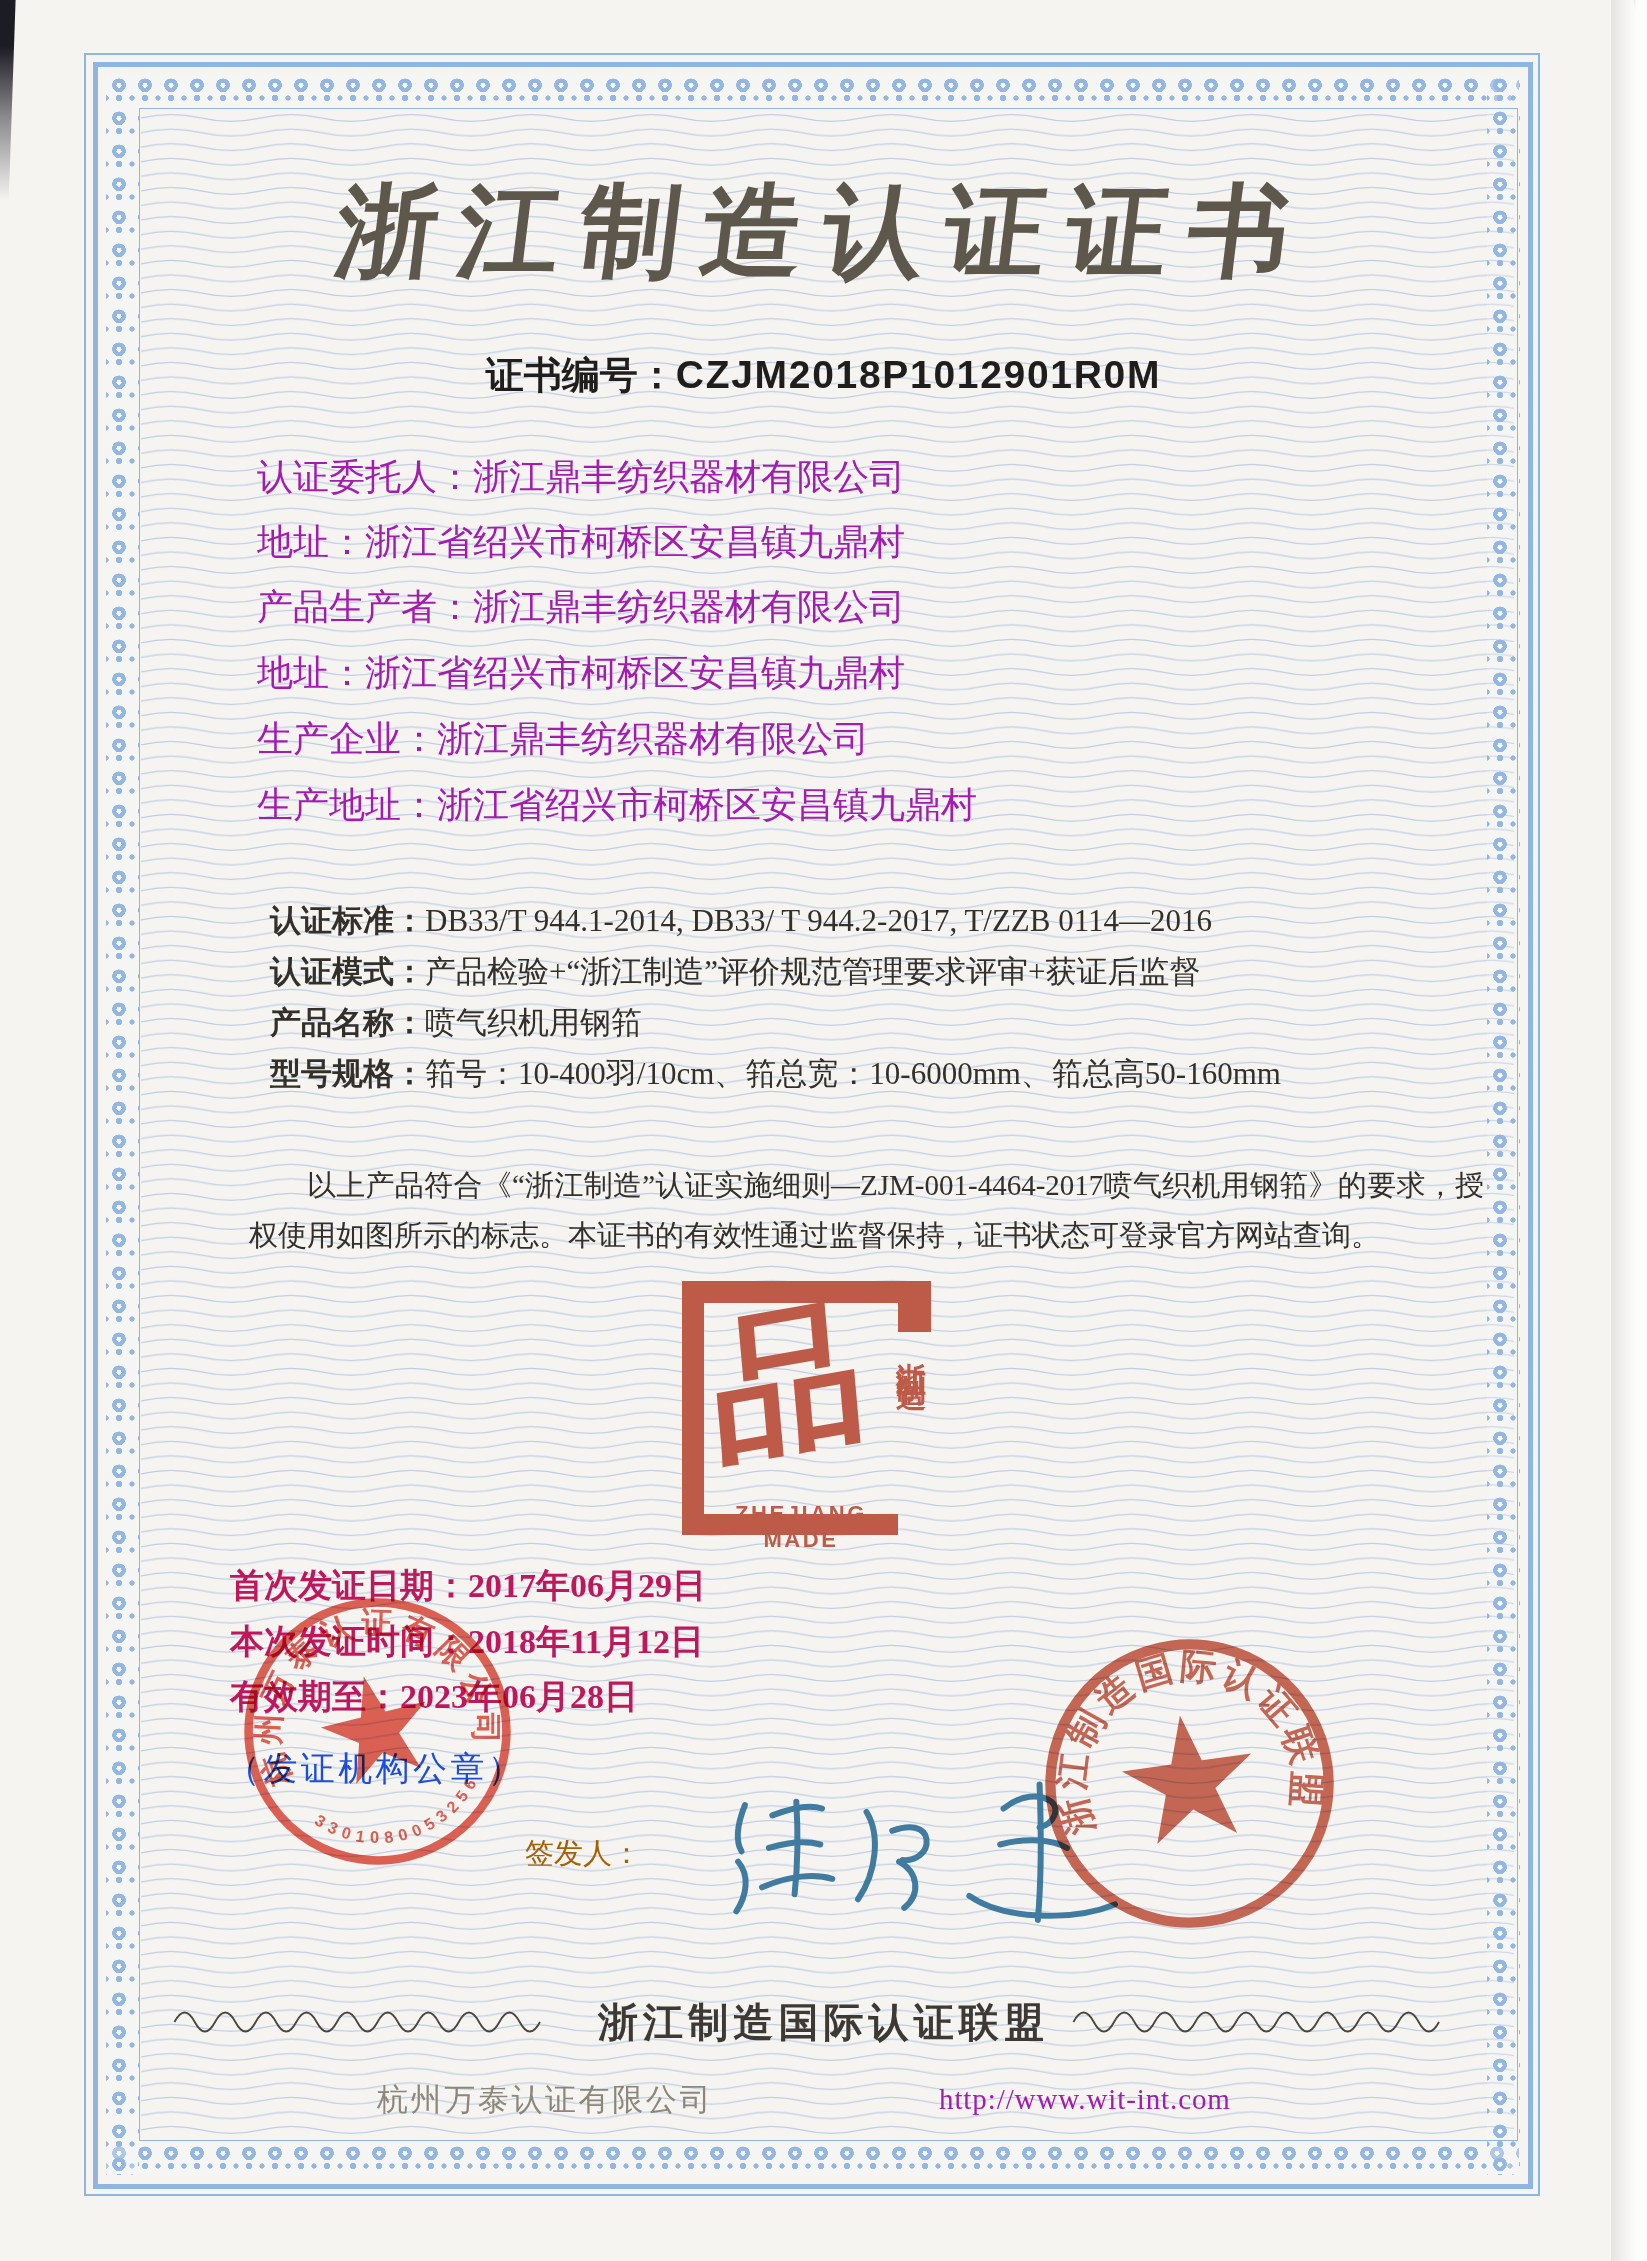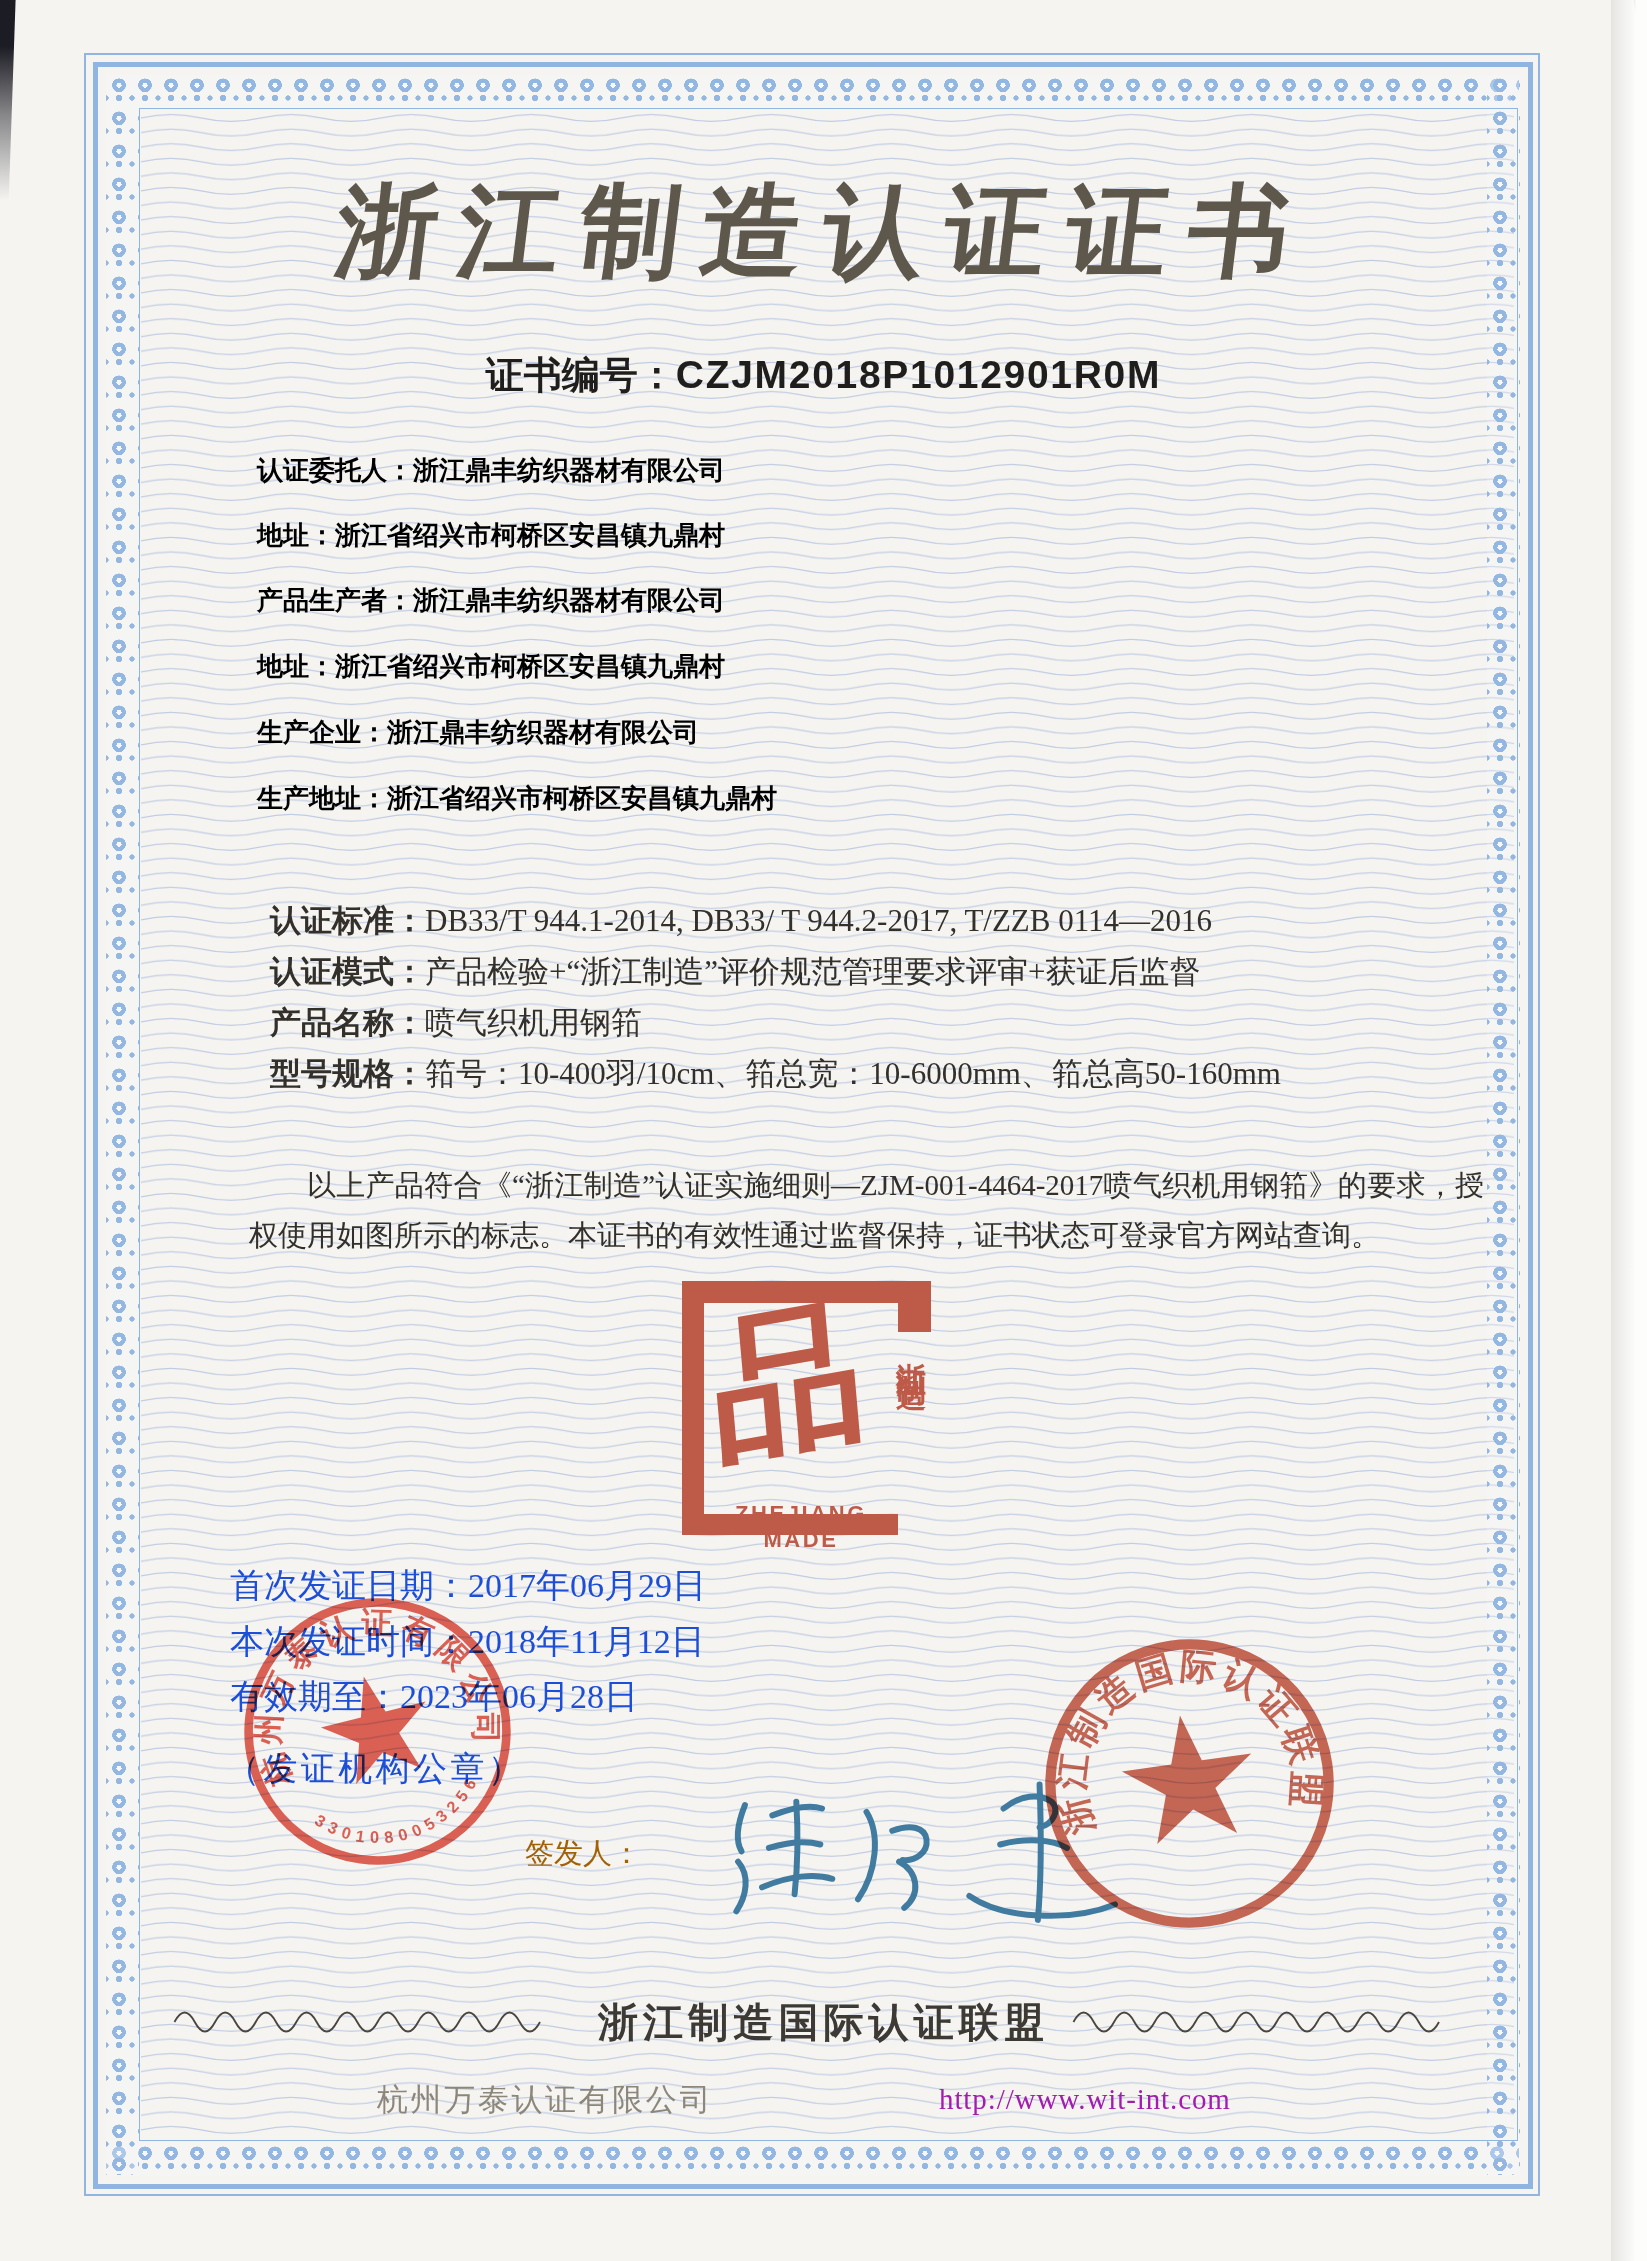--- a/index.html
+++ b/index.html
@@ -30,41 +30,41 @@
   .band-left{left:106px;top:75px;width:33px;height:2100px;}
   .band-right{left:1487px;top:75px;width:33px;height:2100px;}
   .frame-inner{left:139px;top:108px;width:1377px;height:2031px;border:1.7px solid #8fb5e0;}
   
   .title{left:0;right:0;top:165px;text-align:center;font-family:"DejaVu Serif",serif;
      font-size:101px;font-weight:bold;letter-spacing:20.6px;color:#5e574c;
      transform:skewX(-7deg);}
   .certno{left:0;right:0;top:350px;text-align:center;color:#1f1e1c;}
   .certno .lbl{font-size:38px;font-weight:bold;}
   .certno .val{font-family:"Liberation Sans",sans-serif;font-size:39px;font-weight:bold;letter-spacing:1.7px;}
-  .inforow{left:257px;font-size:26px;font-weight:bold;color:#000000;white-space:nowrap;}
+  .inforow{left:257px;font-size:36px;font-weight:normal;color:#a21caf;white-space:nowrap;}
   .specrow{left:250px;font-size:31px;color:#33302b;white-space:nowrap;margin-left:20px;}
   .specrow .lbl{font-weight:bold;}
   .statement{left:249px;top:1131px;width:1235px;font-size:29px;line-height:50px;
      color:#33302b;text-align:justify;text-indent:58px;}
   
   .logo{left:682px;top:1281px;width:250px;height:254px;}
   .logo .bar{position:absolute;background:#bd5a48;}
   .logo .bar-top{left:0;top:0;width:249px;height:22px;}
   .logo .bar-stub{left:216px;top:22px;width:33px;height:29px;}
   .logo .bar-left{left:0;top:0;width:22px;height:254px;}
   .logo .bar-bottom{left:0;top:233px;width:216px;height:20.6px;}
   .logo .pin{position:absolute;left:27.5px;top:22px;font-family:"DejaVu Serif",serif;
      font-size:154px;line-height:1;font-weight:bold;color:#bd5a48;
      transform:rotate(-10deg) skewX(-5deg);}
   .logo .vert{position:absolute;left:208px;top:57px;writing-mode:vertical-rl;
      font-size:30px;font-weight:bold;letter-spacing:6px;color:#bd5a48;}
   .logo .made{position:absolute;left:22px;top:220px;width:194px;text-align:center;
      font-family:"Liberation Sans",sans-serif;font-size:22px;font-weight:bold;
      letter-spacing:2.6px;color:#bd5a48;}
-  .daterow{left:230px;font-size:34px;font-weight:normal;color:#1d4ed8;white-space:nowrap;}
+  .daterow{left:230px;font-size:34px;font-weight:bold;color:#be185d;white-space:nowrap;}
   .sealnote{left:226px;top:1746px;font-size:34px;color:#1d4ed8;letter-spacing:3.4px;}
   .issuer{left:525px;top:1834px;font-size:29px;color:#a16207;}
   
   .seal{mix-blend-mode:multiply;opacity:.9;}
   .seal-left{left:240px;top:1594px;transform:rotate(-14deg);}
   .seal-right{left:1041px;top:1635px;transform:rotate(-8deg);}
   .sig{left:712px;top:1752px;}
   
   .alliance{left:0;right:0;top:1995px;text-align:center;font-size:40px;font-weight:bold;
      color:#3d3a35;letter-spacing:5.1px;}

